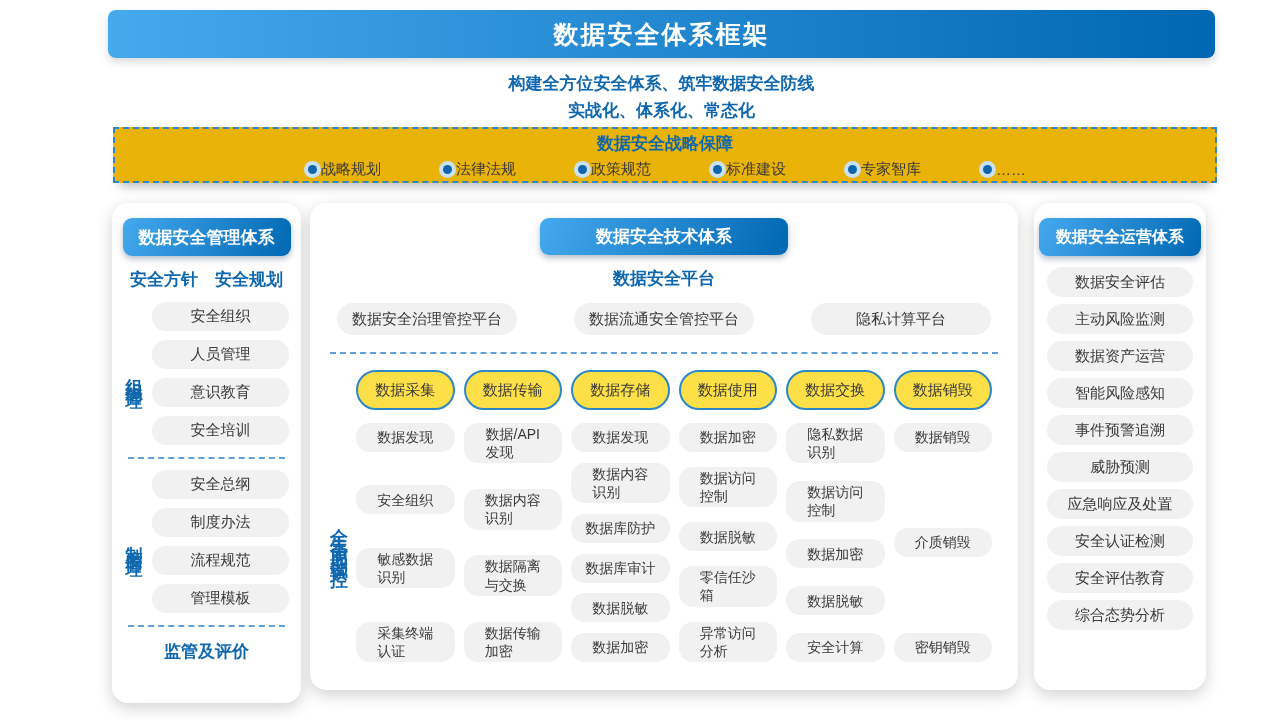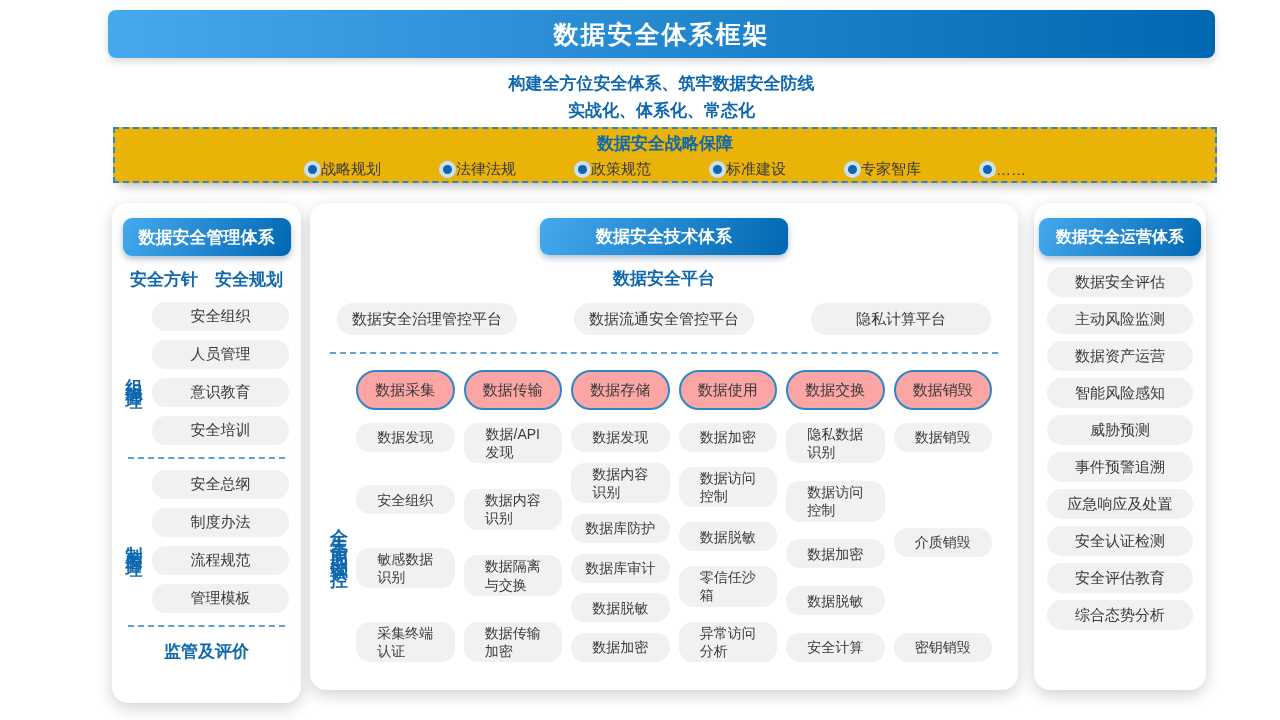--- a/index.html
+++ b/index.html
@@ -67,21 +67,21 @@
   .platform-pill{width:180px;height:32px;border-radius:16px;font-size:15px;}
   .tech-divider{margin:17px 20px 0;}
 
   .lifecycle{display:flex;margin:16px 26px 0 12px;height:292px;}
   .lc-label{width:34px;writing-mode:vertical-rl;text-orientation:upright;
     color:var(--blue-text);font-size:18px;font-weight:bold;letter-spacing:7px;
     display:flex;align-items:center;justify-content:center;margin-top:48px;height:238px;}
   .stage-cols{flex:1;display:flex;gap:9px;}
   .stage-col{flex:1;display:flex;flex-direction:column;}
   .stage-pill{height:40px;border:2px solid var(--stage-border);border-radius:21px;
-    background:#fca5a5;display:flex;align-items:center;justify-content:center;
+    background:#fde047;display:flex;align-items:center;justify-content:center;
     font-size:15px;color:var(--text-dark);box-sizing:border-box;}
   .stage-items{flex:1;margin-top:13px;display:flex;flex-direction:column;
     justify-content:space-between;}
   .stage-items .pill{min-height:29px;font-size:14px;line-height:1.3;
     white-space:pre-line;padding:2px 2px;box-sizing:border-box;}
 
   .ops-pills{margin:11px 13px 0;display:flex;flex-direction:column;gap:7px;}
   .ops-pills .pill{height:30px;border-radius:15px;font-size:15px;}
 </style>
 </head>
@@ -269,22 +269,22 @@
 
   <div class="card" id="ops">
     <div class="card-header">
       <span>数据安全运营体系</span>
     </div>
     <div class="ops-pills">
       <div class="pill">数据安全评估</div>
       <div class="pill">主动风险监测</div>
       <div class="pill">数据资产运营</div>
       <div class="pill">智能风险感知</div>
+      <div class="pill">事件预警追溯</div>
       <div class="pill">威胁预测</div>
-      <div class="pill">事件预警追溯</div>
       <div class="pill">应急响应及处置</div>
       <div class="pill">安全认证检测</div>
       <div class="pill">安全评估教育</div>
       <div class="pill">综合态势分析</div>
     </div>
   </div>
 
 </div>
 
 </body></html>

